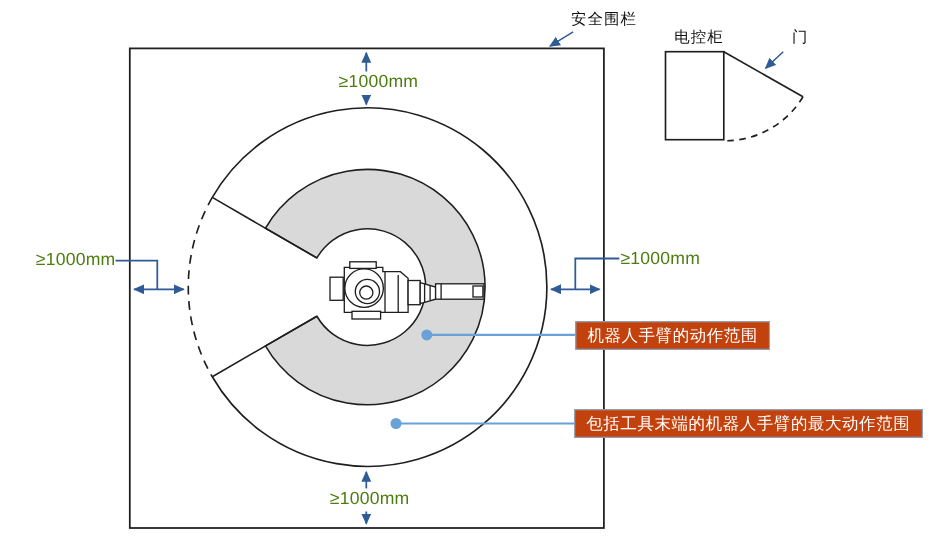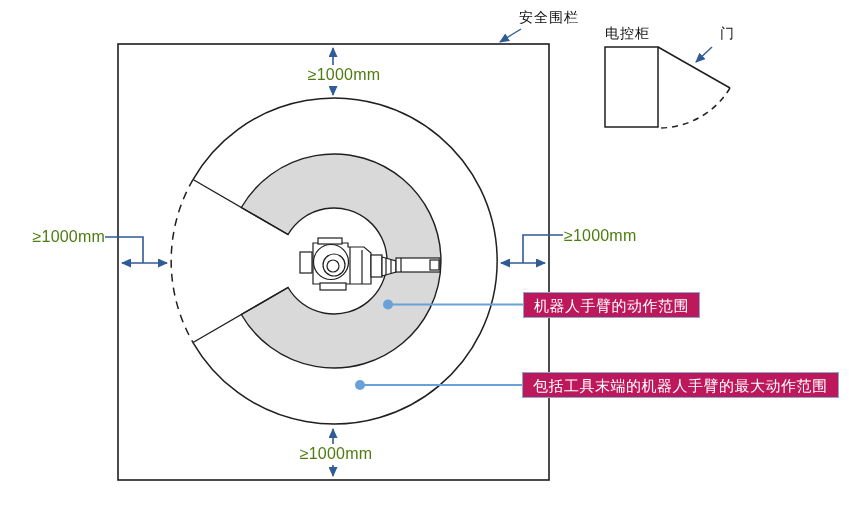--- a/index.html
+++ b/index.html
@@ -9,21 +9,21 @@
   }
   #stage svg{position:absolute;left:0;top:0;}
   .abs{position:absolute;white-space:nowrap;}
   .dim-text{
     font-size:16px;color:#4d7c0f;letter-spacing:0.2px;
   }
   .cn-label{
     font-size:14px;color:#111111;letter-spacing:1px;
   }
   .callout{
-    background:#be185d;border:1px solid #86abca;color:#ffffff;
+    background:#c2410c;border:1px solid #86abca;color:#ffffff;
     height:26px;line-height:26px;padding:0 10px;font-size:15px;letter-spacing:0.5px;
     box-sizing:border-box;
   }
 </style>
 </head>
 <body>
 
 <div id="stage">
 
   <svg width="849" height="505" viewBox="0 0 849 505">
@@ -99,21 +99,21 @@
   <div class="abs dim-text" style="left:300px;top:66px;width:88px;text-align:center;">≥1000mm</div>
 
   <div class="abs dim-text" style="left:290px;top:445px;width:92px;text-align:center;">≥1000mm</div>
 
   <div class="abs dim-text" style="left:20px;top:228px;width:85px;text-align:right;">≥1000mm</div>
 
   <div class="abs dim-text" style="left:564px;top:227px;">≥1000mm</div>
 
   <div class="abs cn-label" style="left:519px;top:9px;">安全围栏</div>
 
-  <div class="abs cn-label" style="left:605px;top:25px;width:53px;text-align:left;">电控柜</div>
+  <div class="abs cn-label" style="left:605px;top:25px;width:53px;text-align:right;">电控柜</div>
 
   <div class="abs cn-label" style="left:720px;top:25px;">门</div>
 
   <div class="abs callout" style="left:523px;top:292px;">机器人手臂的动作范围</div>
 
   <div class="abs callout" style="left:522px;top:372px;">包括工具末端的机器人手臂的最大动作范围</div>
 
 </div>
 
 </body></html>

